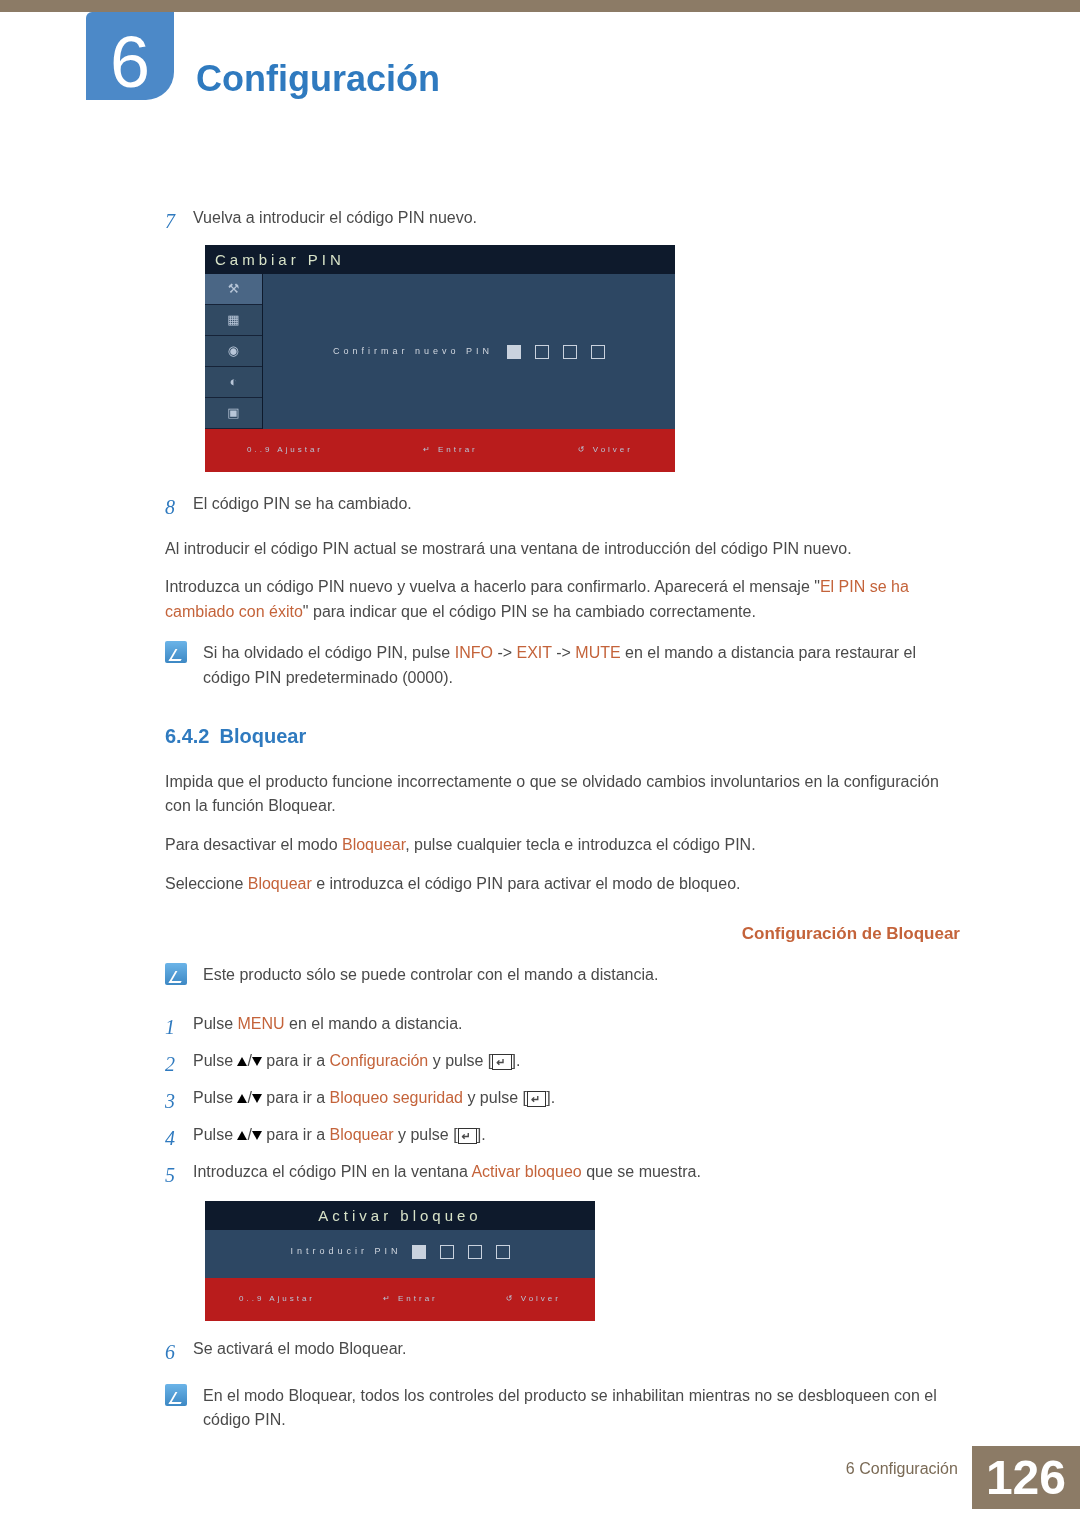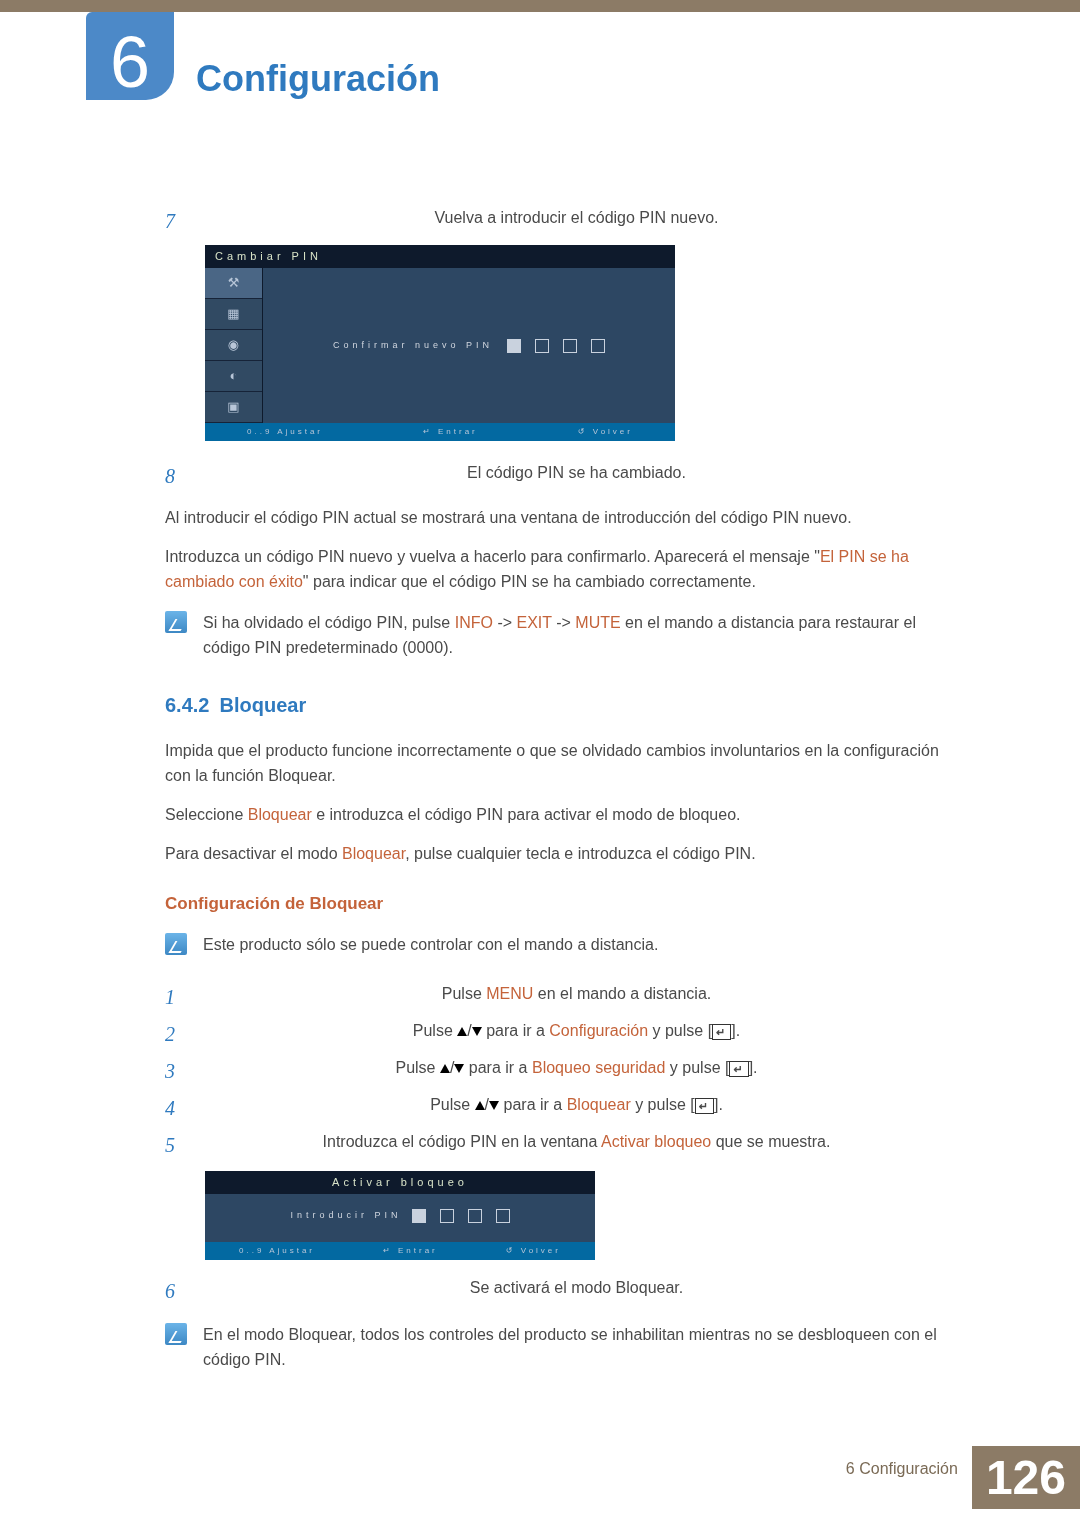--- a/index.html
+++ b/index.html
@@ -41,36 +41,36 @@
   }
   .step { display: flex; margin: 6px 0; }
   .step-num {
     color: #2f7abf;
     font-style: italic;
     font-family: Georgia, 'Times New Roman', serif;
     font-size: 20px;
     width: 28px; flex: 0 0 28px;
     text-align: left;
   }
-  .step-body { flex: 1; text-align: center; }
+  .step-body { flex: 1; }
   .orange { color: #c4633a; }
   .para { margin: 14px 0; }
   .screenshot {
     margin: 8px 0 20px 40px;
   }
   .tv-frame {
     width: 470px;
     font-size: 10px;
     color: #d0d6df;
     font-family: Arial, sans-serif;
   }
   .tv-title {
     background: #0e1a2c;
     padding: 3px 10px;
-    font-size: 11px;
+    font-size: 15px;
     letter-spacing: 4px;
     color: #d8e3c8;
   }
   .tv-body {
     display: flex;
     background: #2d4763;
   }
   .tv-side {
     width: 58px;
     background: #22354d;
@@ -93,22 +93,22 @@
     gap:14px;
   }
   .tv-label { letter-spacing: 4px; font-size: 9px; color:#d0d6df; }
   .pin-boxes { display: flex; gap: 14px; }
   .pin-box {
     width: 14px; height: 14px;
     border: 1px solid #c9d2de;
   }
   .pin-box.filled { background: #c9d2de; }
   .tv-foot {
-    background: #0369a1;
-    padding: 3px 12px;
+    background: #b91c1c;
+    padding: 15px 12px;
     display: flex;
     gap: 40px;
     font-size: 8px;
     letter-spacing: 3px;
     color: #b8c6d8;
     justify-content: space-around;
   }
   .note-row { display:flex; gap:16px; margin:16px 0 24px 0; }
   .note-icon {
     width:22px; height:22px; flex:0 0 22px;
@@ -118,21 +118,21 @@
   }
   .note-icon::after{
     content:""; position:absolute; right:3px; bottom:2px;
     width:10px; height:10px;
     border-left:2px solid #fff; border-bottom:2px solid #fff;
     transform: skewX(-30deg);
   }
   .note-body { flex:1; }
   .h2 { color:#2f7abf; font-size:20px; font-weight:700; margin: 30px 0 18px 0; }
   .h2 .secno { margin-right:10px; }
-  .h3 { color:#c4633a; font-size:17px; font-weight:700; margin: 24px 0 14px 0; }
+  .h3 { color:#c4633a; font-size:17px; font-weight:700; margin: 24px 0 14px 0; text-align: right; }
 
   .arrow-up { display:inline-block; width:0; height:0; border-left:5px solid transparent; border-right:5px solid transparent; border-bottom:9px solid #000; vertical-align:middle; }
   .arrow-down { display:inline-block; width:0; height:0; border-left:5px solid transparent; border-right:5px solid transparent; border-top:9px solid #000; vertical-align:middle; }
   .enter-key {
     display:inline-block; border:1px solid #333; padding:0 5px 0 3px;
     font-size:11px; vertical-align:middle; line-height:14px;
     position:relative;
   }
   .enter-key::before{ content:"↵"; font-weight:bold; }
 
@@ -224,25 +224,25 @@
     </div>
   </div>
 
   <div class="h2">
     <span class="secno">6.4.2</span><span>Bloquear</span>
   </div>
 
   <div class="para">Impida que el producto funcione incorrectamente o que se olvidado cambios involuntarios en la configuración con la función Bloquear.</div>
 
   <div class="para">
+    <span>Para desactivar el modo </span><span class="orange">Bloquear</span><span>, pulse cualquier tecla e introduzca el código PIN.</span>
+  </div>
+
+  <div class="para">
     <span>Seleccione </span><span class="orange">Bloquear</span><span> e introduzca el código PIN para activar el modo de bloqueo.</span>
-  </div>
-
-  <div class="para">
-    <span>Para desactivar el modo </span><span class="orange">Bloquear</span><span>, pulse cualquier tecla e introduzca el código PIN.</span>
   </div>
 
   <div class="h3">Configuración de Bloquear</div>
 
   <div class="note-row">
     <div class="note-icon"></div>
     <div class="note-body">Este producto sólo se puede controlar con el mando a distancia.</div>
   </div>
 
   <div class="step">

